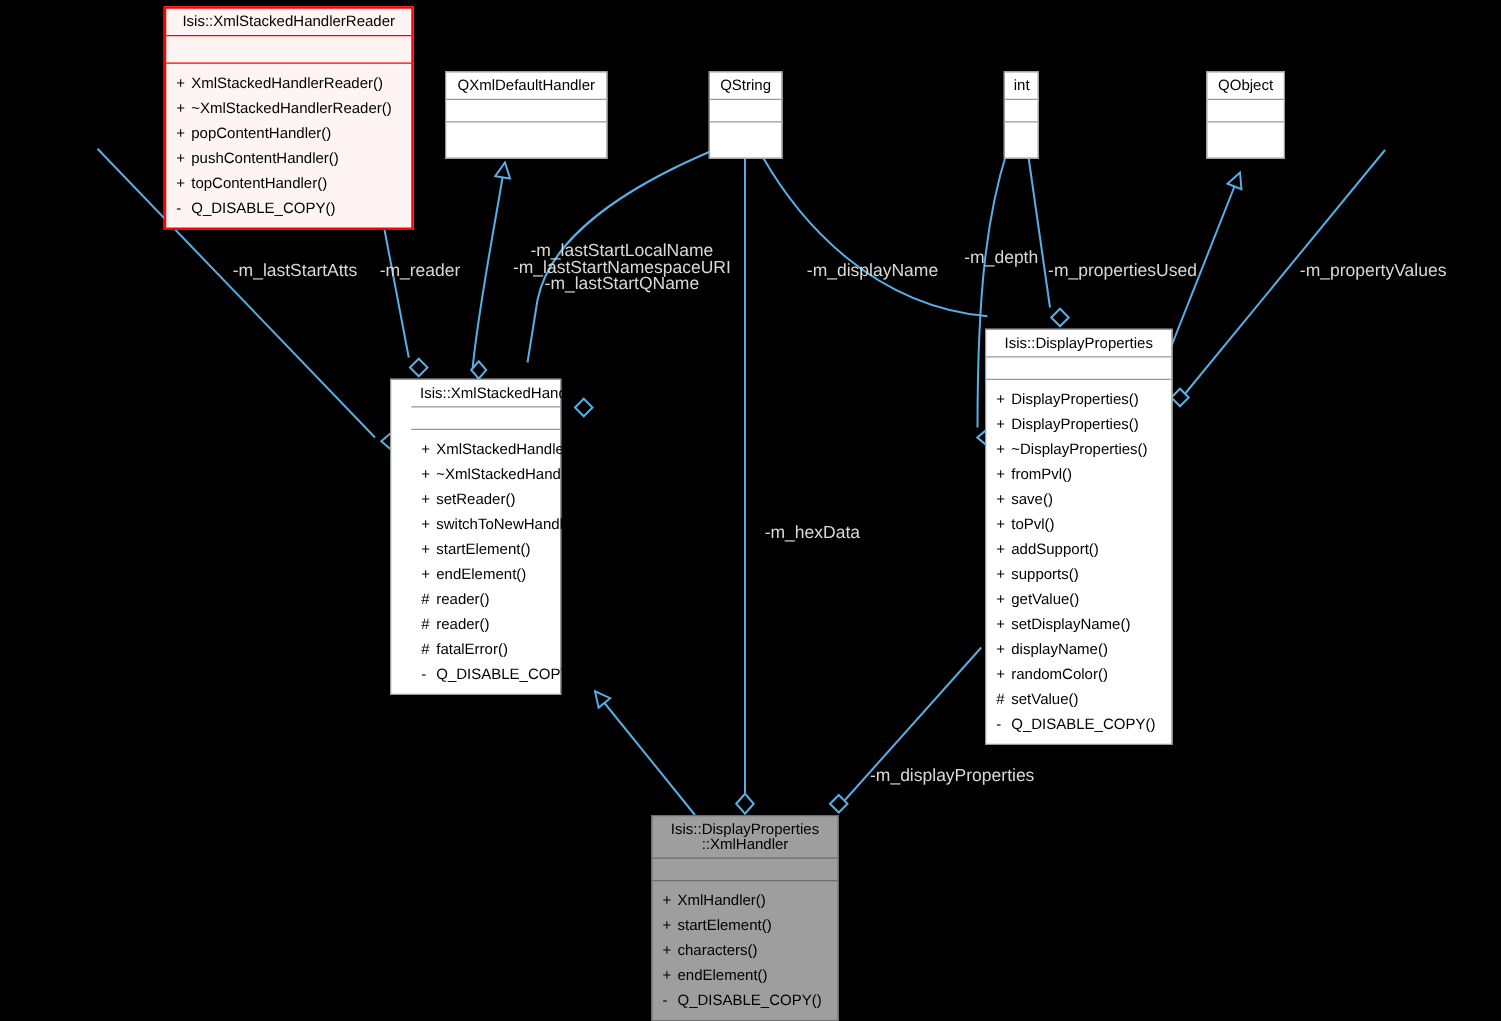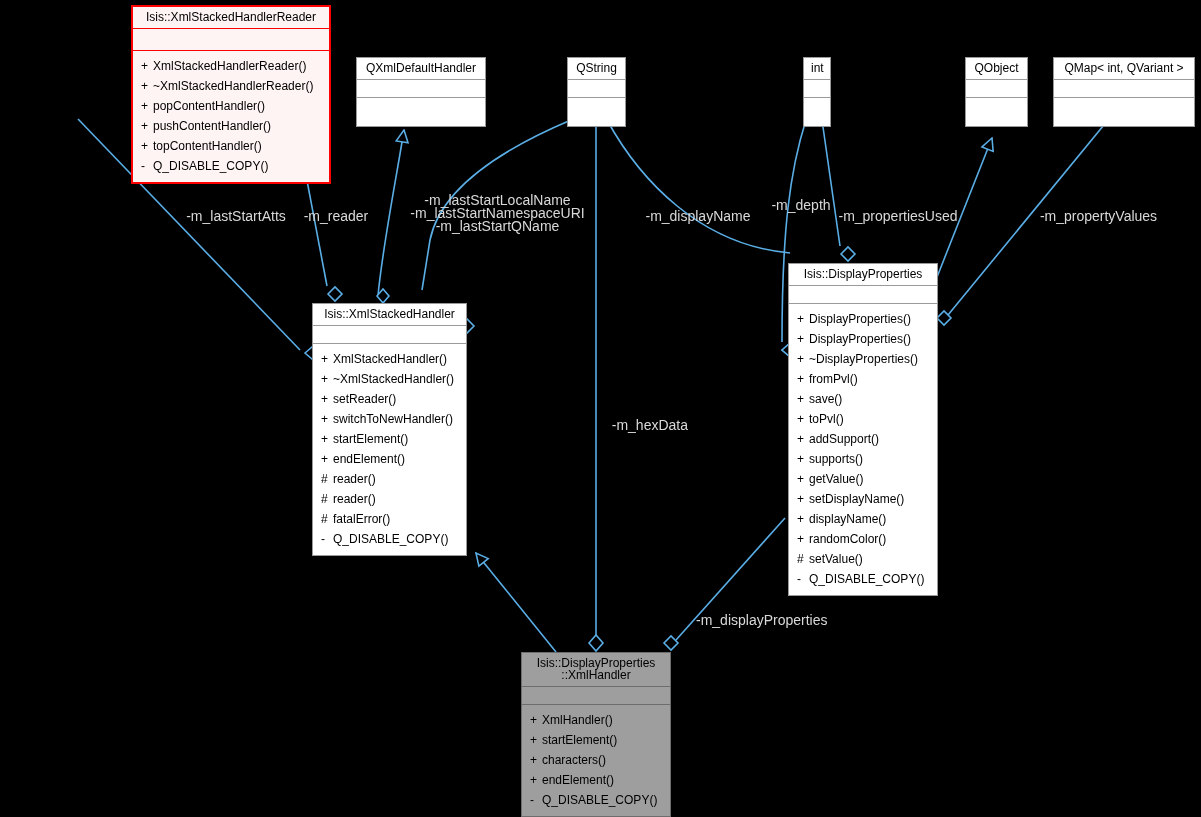--- a/index.html
+++ b/index.html
@@ -166,27 +166,22 @@
     <div class="box-attrs"></div>
     <div class="box-ops empty"></div>
   </div>
 
   <div class="uml-box" style="left:965px; top:57px; width:63px;">
     <div class="box-title">QObject</div>
     <div class="box-attrs"></div>
     <div class="box-ops empty"></div>
   </div>
 
-  <div class="uml-box" style="left:1053px; top:57px; width:142px;">
-    <div class="box-title">QMap&lt; int, QVariant &gt;</div>
-    <div class="box-attrs"></div>
-    <div class="box-ops empty"></div>
-  </div>
-
-  <div class="uml-box" style="left:312px; top:303px; width:155px;">
+
+  <div class="uml-box" style="left:312px; top:303px; width:137px;padding-left:16px;">
     <div class="box-title">Isis::XmlStackedHandler</div>
     <div class="box-attrs"></div>
     <div class="box-ops">
       <div class="op-row"><span class="op-vis">+</span><span>XmlStackedHandler()</span></div>
       <div class="op-row"><span class="op-vis">+</span><span>~XmlStackedHandler()</span></div>
       <div class="op-row"><span class="op-vis">+</span><span>setReader()</span></div>
       <div class="op-row"><span class="op-vis">+</span><span>switchToNewHandler()</span></div>
       <div class="op-row"><span class="op-vis">+</span><span>startElement()</span></div>
       <div class="op-row"><span class="op-vis">+</span><span>endElement()</span></div>
       <div class="op-row"><span class="op-vis">#</span><span>reader()</span></div>

